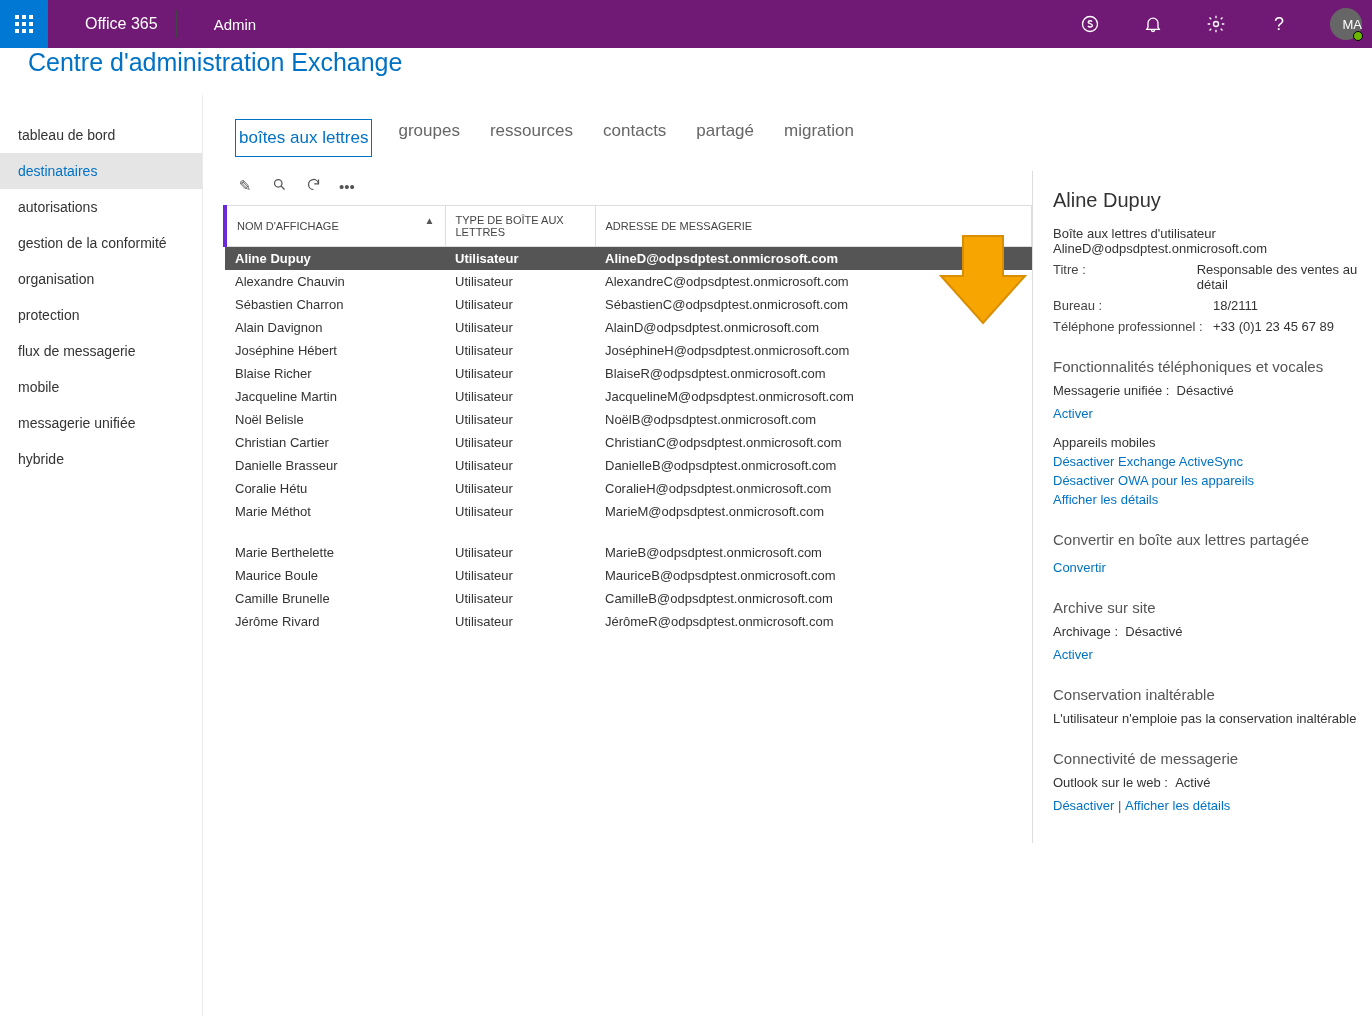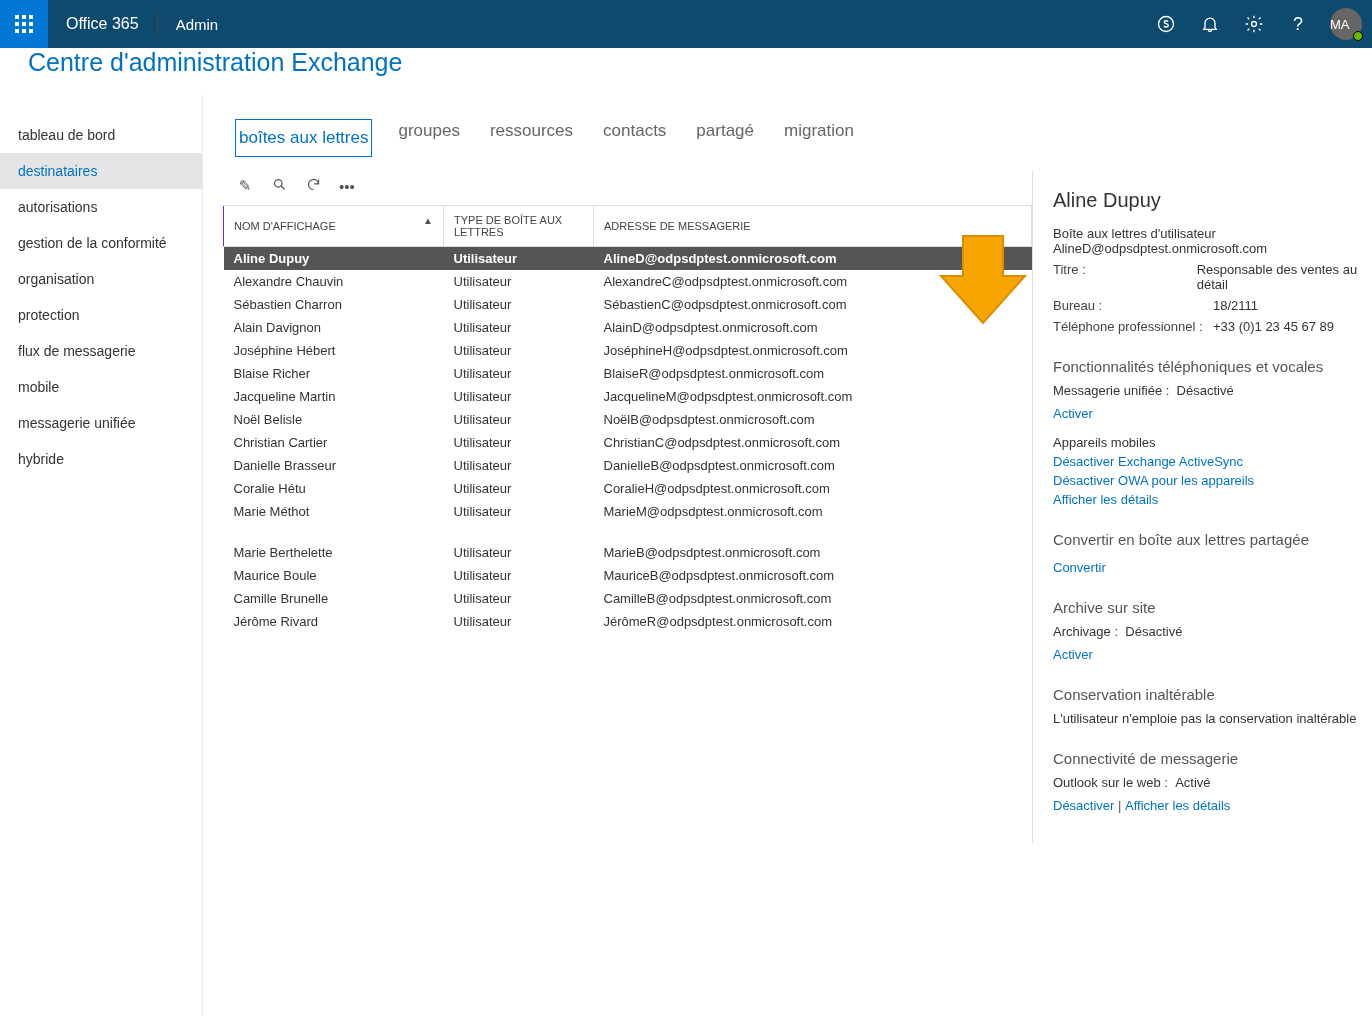--- a/index.html
+++ b/index.html
@@ -1,27 +1,27 @@
 <!DOCTYPE html>
 <html><head>
 <meta charset="utf-8">
 <style>
   * { box-sizing: border-box; margin: 0; padding: 0; }
   body { font-family: "Segoe UI", Arial, sans-serif; font-size: 13px; color: #333; background:#fff; width:1372px; }
   
   
-  .topbar { background:#0c4a6e; color:#fff; height:48px; display:flex; align-items:center; }
+  .topbar { background:#701a75; color:#fff; height:48px; display:flex; align-items:center;gap:19px; }
   .waffle { width:48px; height:48px; background:#0078d4; display:flex; align-items:center; justify-content:center; cursor:pointer; }
   .waffle-grid { width:18px; height:18px; display:grid; grid-template-columns:repeat(3,4px); grid-template-rows:repeat(3,4px); gap:3px; }
   .waffle-grid span { background:#fff; }
   .brand { padding:0 18px; font-size:16px; border-right:1px solid #444; height:28px; display:flex; align-items:center; }
   .admin-lbl { padding:0 18px; font-size:15px; }
   .top-spacer { flex:1; }
   .top-icon { width:44px; height:48px; display:flex; align-items:center; justify-content:center; cursor:pointer; font-size:18px; color:#fff; }
-  .avatar { width:32px; height:32px; border-radius:50%; background:#666; color:#fff; display:flex; align-items:center; justify-content:flex-start; font-size:13px; margin:0 10px; position:relative; }
+  .avatar { width:32px; height:32px; border-radius:50%; background:#666; color:#fff; display:flex; align-items:center; justify-content:flex-end; font-size:13px; margin:0 10px; position:relative; }
   .avatar .presence { position:absolute; bottom:-1px; right:-1px; width:10px; height:10px; border-radius:50%; background:#6bb700; border:1px solid #000; }
 
   
   .page { display:flex; }
   .leftcol { width:203px; padding:22px 0 0 0; border-right:1px solid #eaeaea; min-height:960px; }
   .page-title-wrap { padding:0 4px 0 28px; }
   .page-title { color:#0072c6; font-size:25px; font-weight:400; margin-bottom:18px; }
   .nav-item { padding:10px 18px; font-size:14px; color:#333; cursor:pointer; }
   .nav-item.active { background:#e5e5e5; color:#0072c6; }
 
@@ -30,21 +30,21 @@
   .tab { cursor:pointer; padding:2px 4px; }
   .tab.active { color:#0072c6; border:1px solid #0072c6; padding:8px 3px; }
 
   .content-row { display:flex; }
   .list-area { flex:1; padding-left:20px; }
   .toolbar { display:flex; gap:14px; padding:6px 0 10px 12px; color:#555; align-items:center; }
   .toolbar .tbtn { cursor:pointer; width:20px; text-align:center; font-size:15px; }
 
   table.mlist { width:100%; border-collapse:collapse; table-layout:fixed; }
   table.mlist th { text-align:left; font-size:11px; font-weight:400; color:#444; padding:8px 10px; border:1px solid #ddd; border-left:none; background:#fff; text-transform:uppercase; position:relative; }
-  table.mlist th:first-child { border-left:1px solid #6d28d9; }
+  table.mlist th:first-child { border-left:4px solid #6d28d9; }
   .sort-arrow { position:absolute; right:10px; top:9px; font-size:10px; color:#555; }
   table.mlist td { padding:4px 10px; font-size:13px; color:#333; }
   tr.row { cursor:pointer; }
   tr.row.selected td { background:#555; color:#fff; font-weight:600; }
   tr.gap td { height:18px; }
 
   
   .details { width:340px; border-left:1px solid #ddd; padding:18px 0 30px 20px; position:relative; }
   .details h2 { font-size:20px; font-weight:400; color:#333; margin-bottom:14px; }
   .det-sub { font-size:13px; color:#333; }

